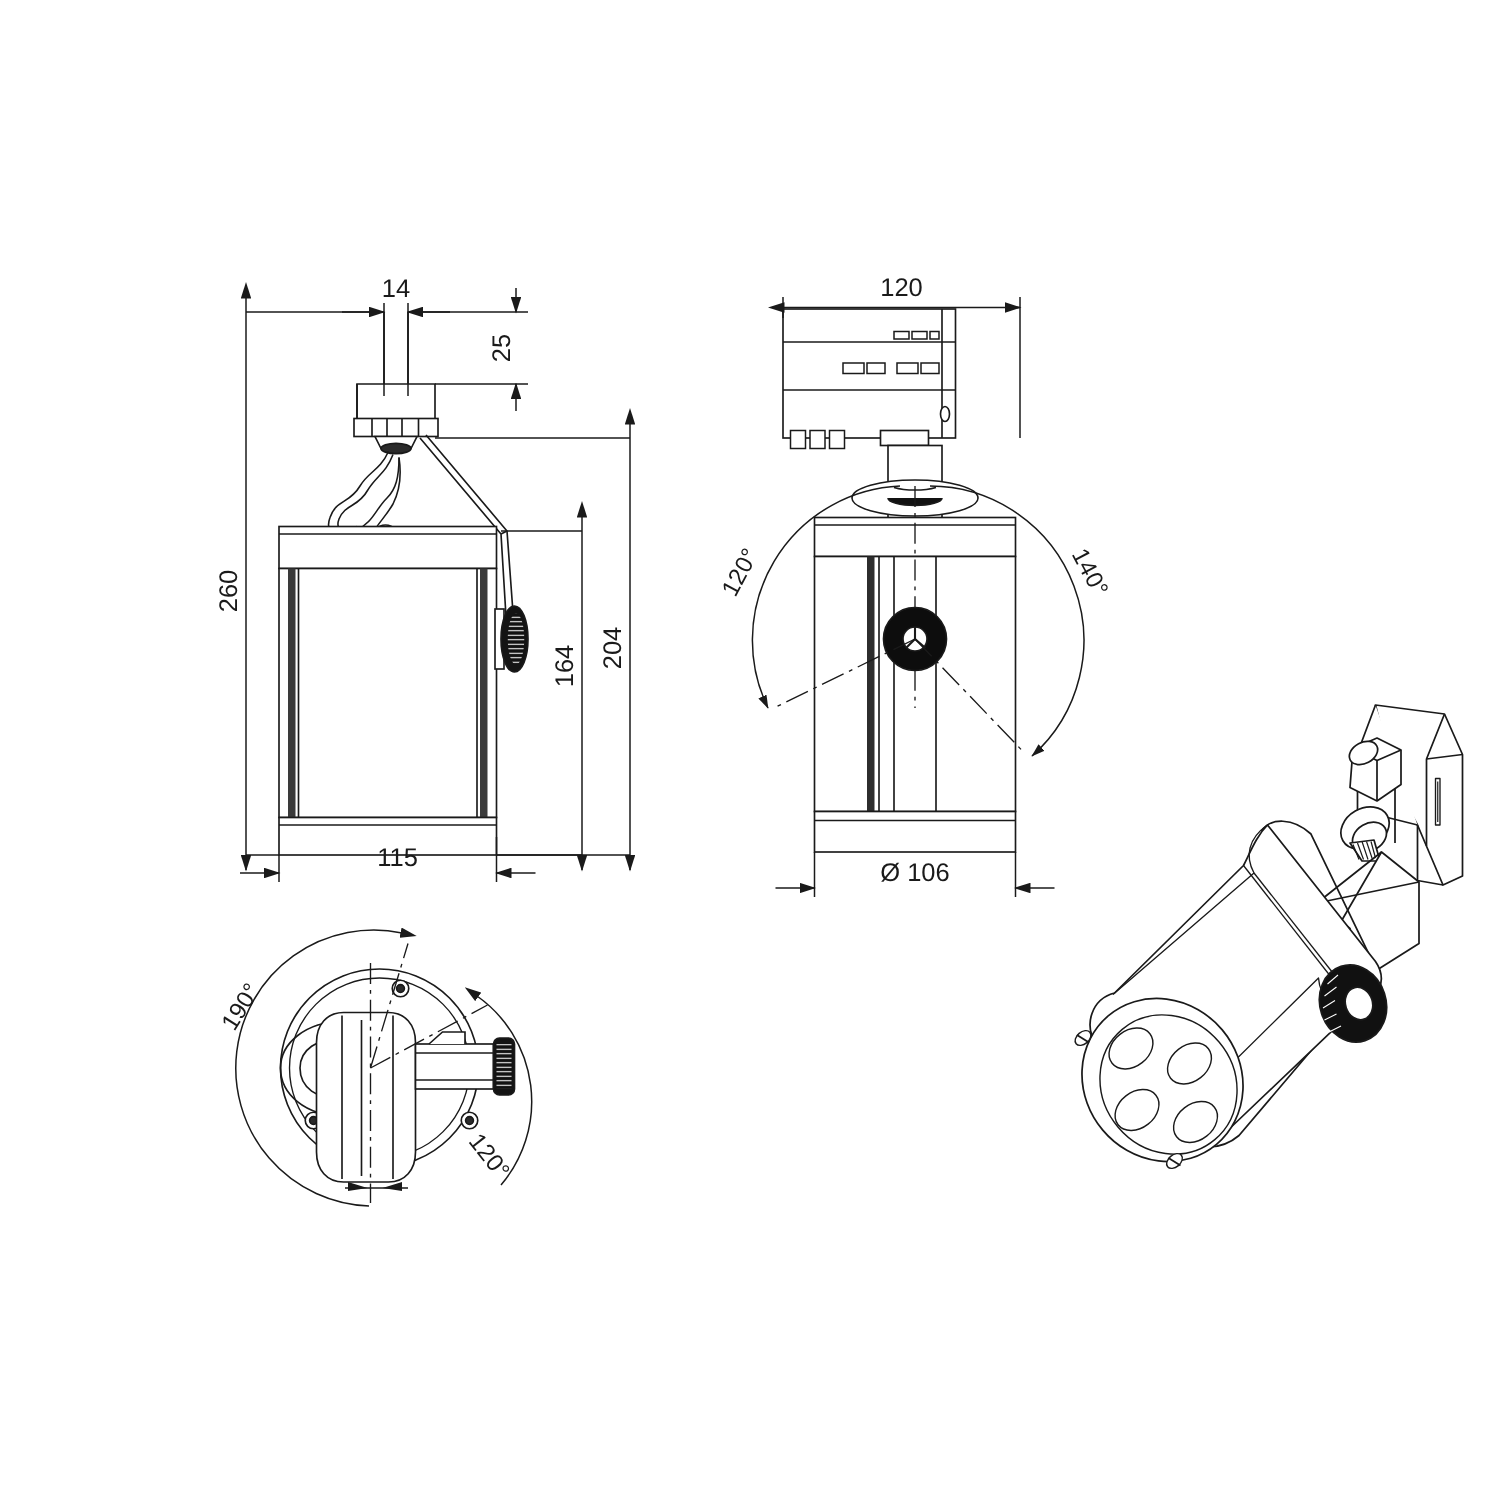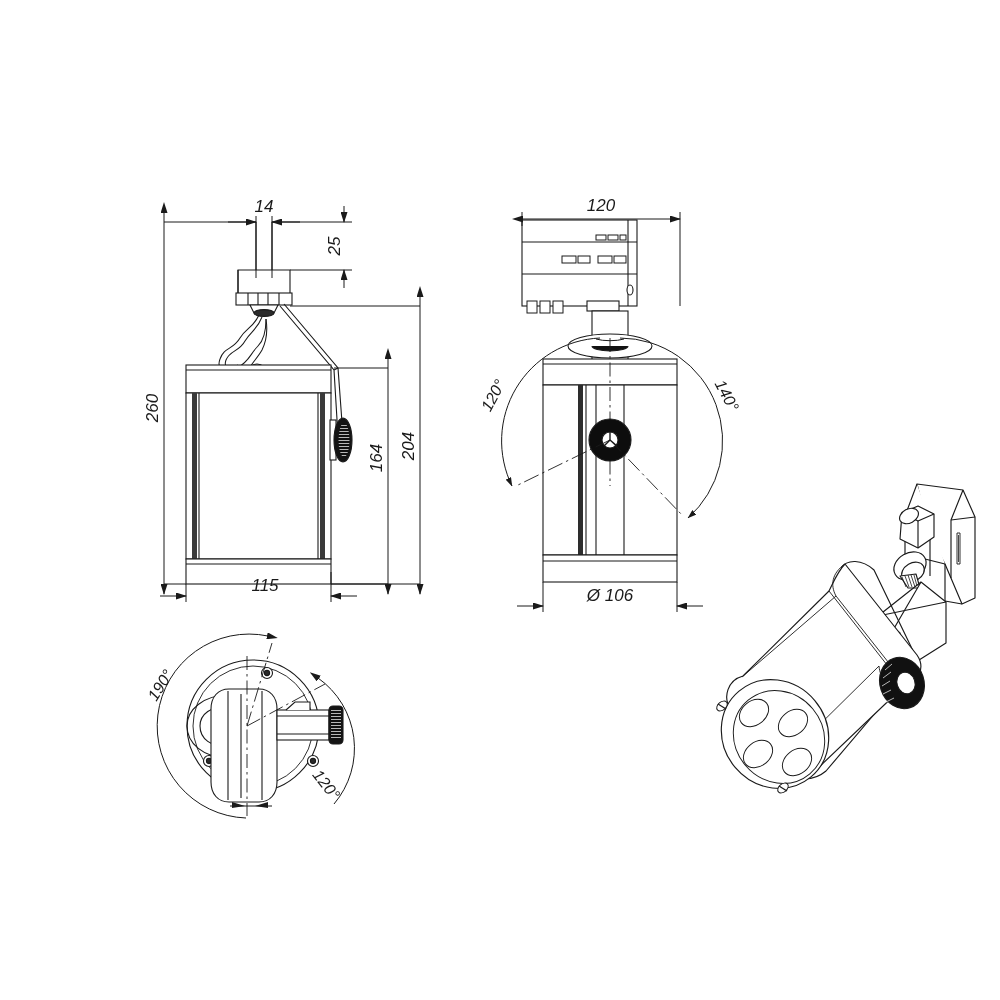--- a/index.html
+++ b/index.html
@@ -3,21 +3,21 @@
 <meta charset="utf-8">
 <title>Technical Drawing</title>
 <style>
   html,body{margin:0;padding:0;background:#ffffff;}
   body{
     width:1000px;height:1000px;
     font-family:"Liberation Sans", sans-serif;
     overflow:hidden;
     position:relative;
   }
-  #sheet{position:absolute;left:0;top:16px;width:1000px;height:828px;font-style:italic;}
+  #sheet{position:absolute;left:0;top:2px;width:1000px;height:828px;}
   svg{display:block;}
   .dimtext{
     font-family:"Liberation Sans", sans-serif;
     font-size:17px;
     fill:#1a1a1a;
     font-weight:400;
   }
   .angtext{
     font-family:"Liberation Sans", sans-serif;
     font-size:16px;

